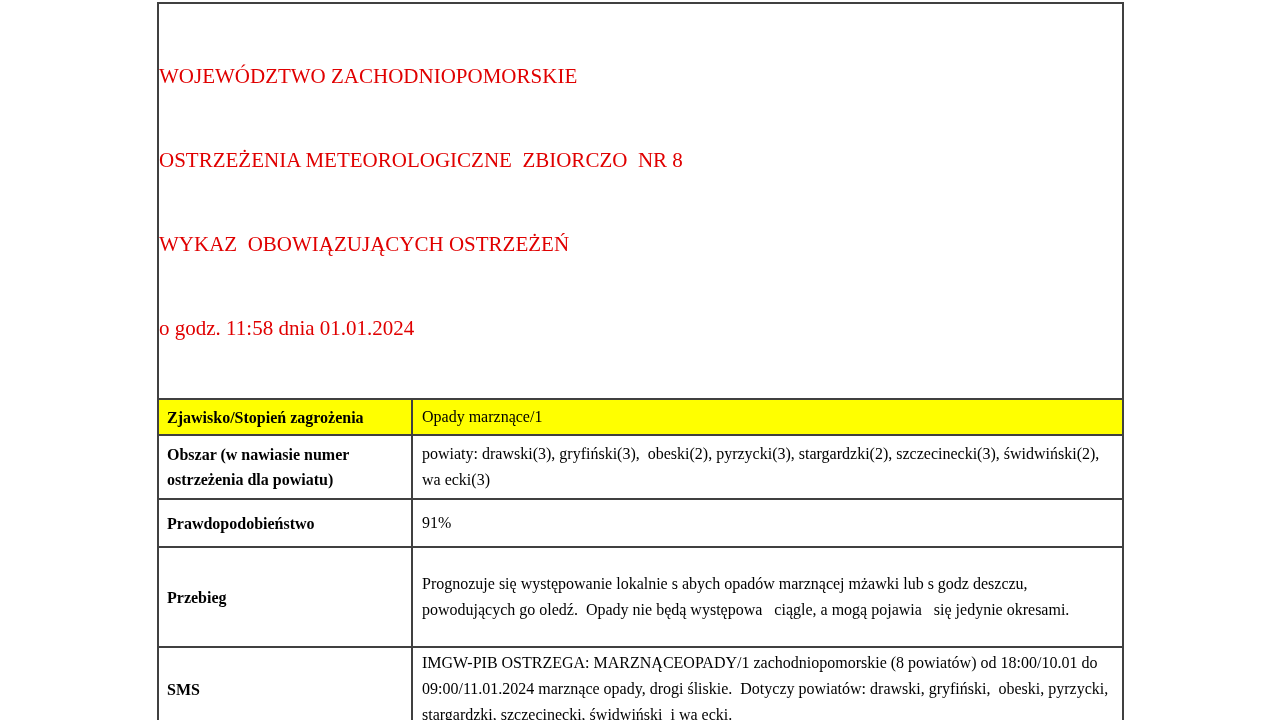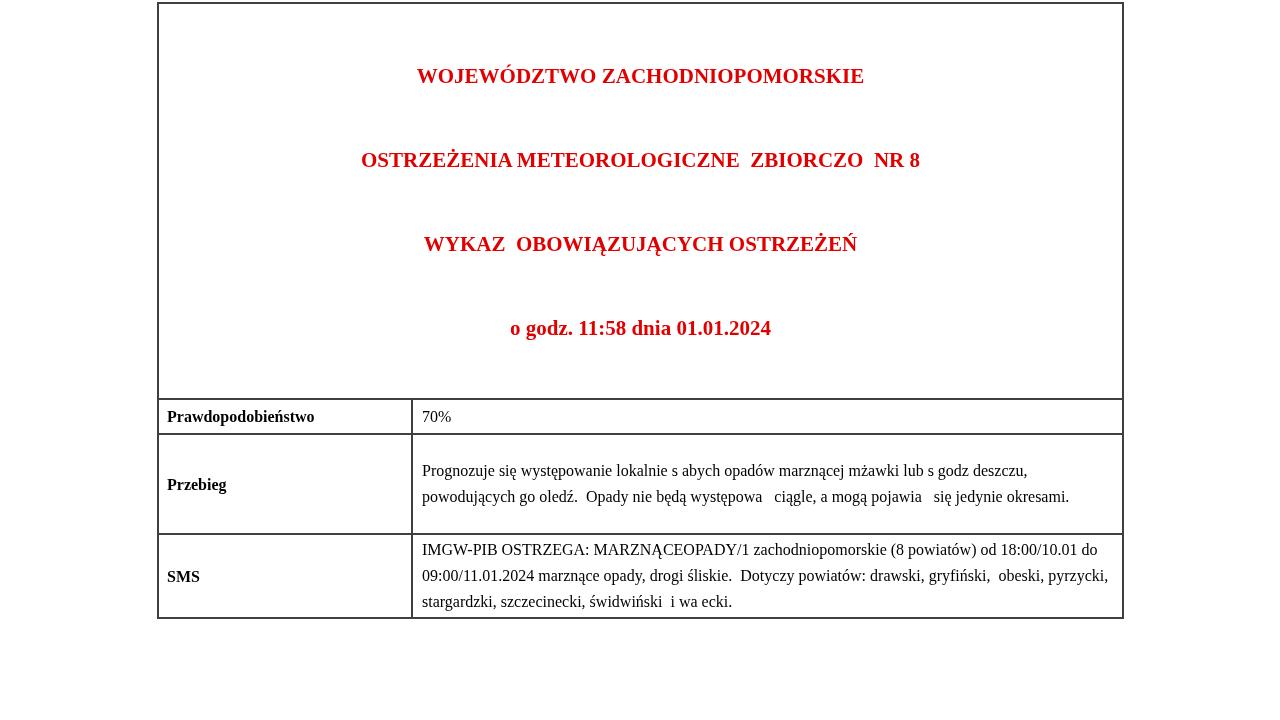--- a/index.html
+++ b/index.html
@@ -21,23 +21,23 @@
     border-collapse: collapse;
     table-layout: fixed;
     background: #ffffff;
   }
   table.warn td {
     border: 2px solid var(--border-color, #404040);
     vertical-align: middle;
   }
   td.header-cell {
     height: 116px;
-    text-align: center;
+    text-align: left;
     color: var(--header-red, #e00000);
-    font-weight: bold;
+    font-weight: normal;
     font-size: 21px;
     line-height: 28px;
     padding-top: 2px;
     white-space: pre-wrap;
   }
   td.lbl {
     font-weight: bold;
     font-size: 16px;
     line-height: 25px;
     padding: 2px 6px 2px 8px;
@@ -48,21 +48,21 @@
     font-size: 16px;
     line-height: 26px;
     padding: 2px 10px 2px 9px;
     white-space: pre-wrap;
     color: #000000;
   }
   tr.hl td { background: var(--highlight-yellow, #ffff00); }
   
   tr.h36 { height: 36px; }
   tr.h64 { height: 64px; }
-  tr.h35 { height: 35px; }
+  tr.h35 { height: 48px; }
   tr.h79 { height: 100px; }
   tr.h81 { height: 81px; }
 </style>
 </head>
 <body>
 
 <div class="page">
   <table class="warn">
     <colgroup>
       <col style="width:254px">
@@ -71,23 +71,31 @@
     <tbody>
       <tr>
         <td class="header-cell" colspan="2">
           <div>WOJEWÓDZTWO ZACHODNIOPOMORSKIE</div>
           <div>OSTRZEŻENIA METEOROLOGICZNE  ZBIORCZO  NR 8</div>
           <div>WYKAZ  OBOWIĄZUJĄCYCH OSTRZEŻEŃ</div>
           <div>o godz. 11:58 dnia 01.01.2024</div>
         </td>
       </tr>
 
+      <tr class="h36 hl">
+        <td class="lbl">Zjawisko/Stopień zagrożenia</td>
+        <td class="val">Opady marznące/1</td>
+      </tr>
+      <tr class="h64">
+        <td class="lbl">Obszar (w nawiasie numer ostrzeżenia dla powiatu)</td>
+        <td class="val">powiaty: drawski(3), gryfiński(3),  obeski(2), pyrzycki(3), stargardzki(2), szczecinecki(3), świdwiński(2),  wa ecki(3)</td>
+      </tr>
       <tr class="h35">
         <td class="lbl">Prawdopodobieństwo</td>
-        <td class="val">70%</td>
+        <td class="val">91%</td>
       </tr>
       <tr class="h79">
         <td class="lbl">Przebieg</td>
         <td class="val">Prognozuje się występowanie lokalnie s abych opadów marznącej mżawki lub s godz deszczu, powodujących go oledź.  Opady nie będą występowa   ciągle, a mogą pojawia   się jedynie okresami.</td>
       </tr>
       <tr class="h81">
         <td class="lbl">SMS</td>
         <td class="val">IMGW-PIB OSTRZEGA: MARZNĄCEOPADY/1 zachodniopomorskie (8 powiatów) od 18:00/10.01 do 09:00/11.01.2024 marznące opady, drogi śliskie.  Dotyczy powiatów: drawski, gryfiński,  obeski, pyrzycki, stargardzki, szczecinecki, świdwiński  i wa ecki.</td>
       </tr>
 

